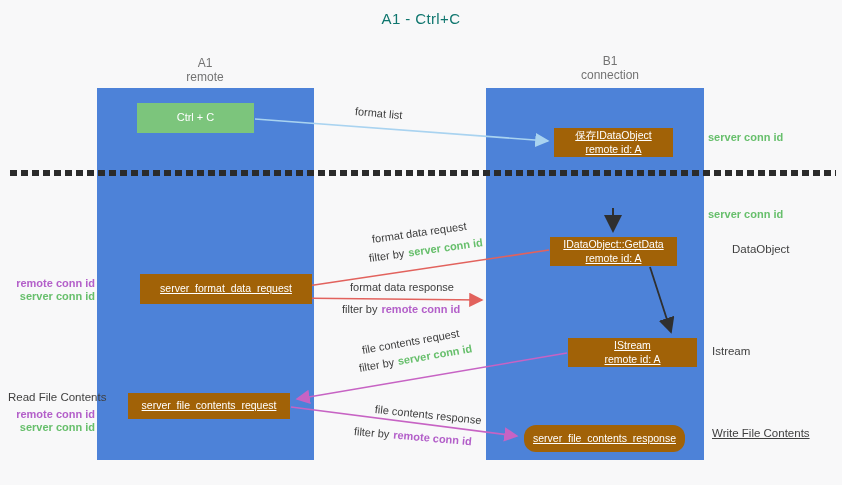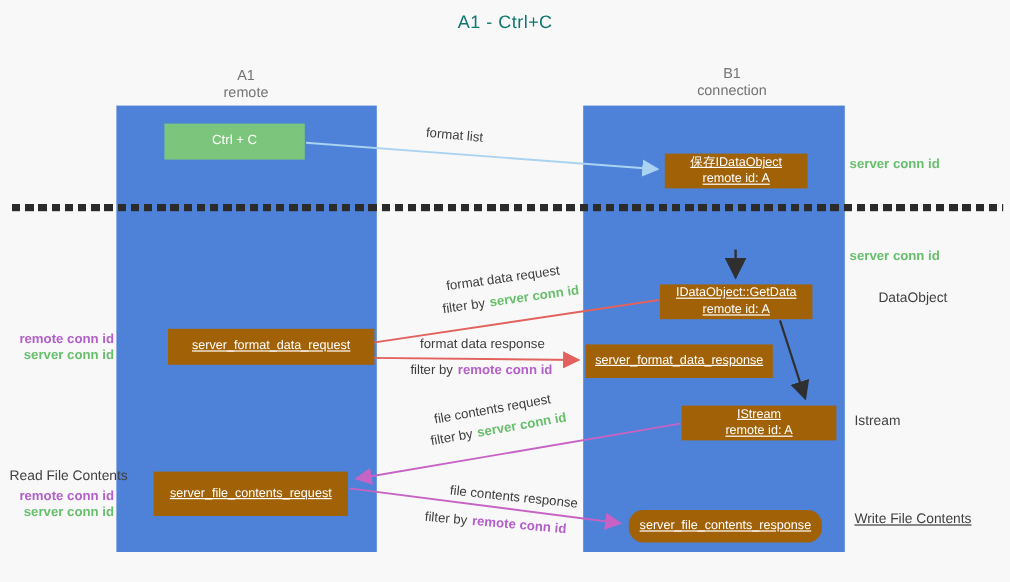--- a/index.html
+++ b/index.html
@@ -98,30 +98,27 @@
 
   <div class="abs node orange" style="left:550px;top:237px;width:127px;height:29px;">
     <div>IDataObject::GetData</div>
     <div>remote id: A</div>
   </div>
 
   <div class="abs node orange" style="left:140px;top:274px;width:172px;height:30px;">
     <div>server_format_data_request</div>
   </div>
 
-  <div class="abs node orange" style="left:488px;top:287px;width:156px;height:28px;">
-    <div>server_format_data_response</div>
-  </div>
 
   <div class="abs node orange" style="left:568px;top:338px;width:129px;height:29px;">
     <div>IStream</div>
     <div>remote id: A</div>
   </div>
 
-  <div class="abs node orange" style="left:128px;top:393px;width:162px;height:37px;">
+  <div class="abs node orange" style="left:128px;top:393px;width:162px;height:26px;">
     <div>server_file_contents_request</div>
   </div>
 
   <div class="abs node orange" style="left:524px;top:425px;width:161px;height:27px;border-radius:12px;">
     <div>server_file_contents_response</div>
   </div>
 
   <div class="abs edge-label" style="left:355px;top:105px;transform:rotate(5deg);">
     <span>format list</span>
   </div>

